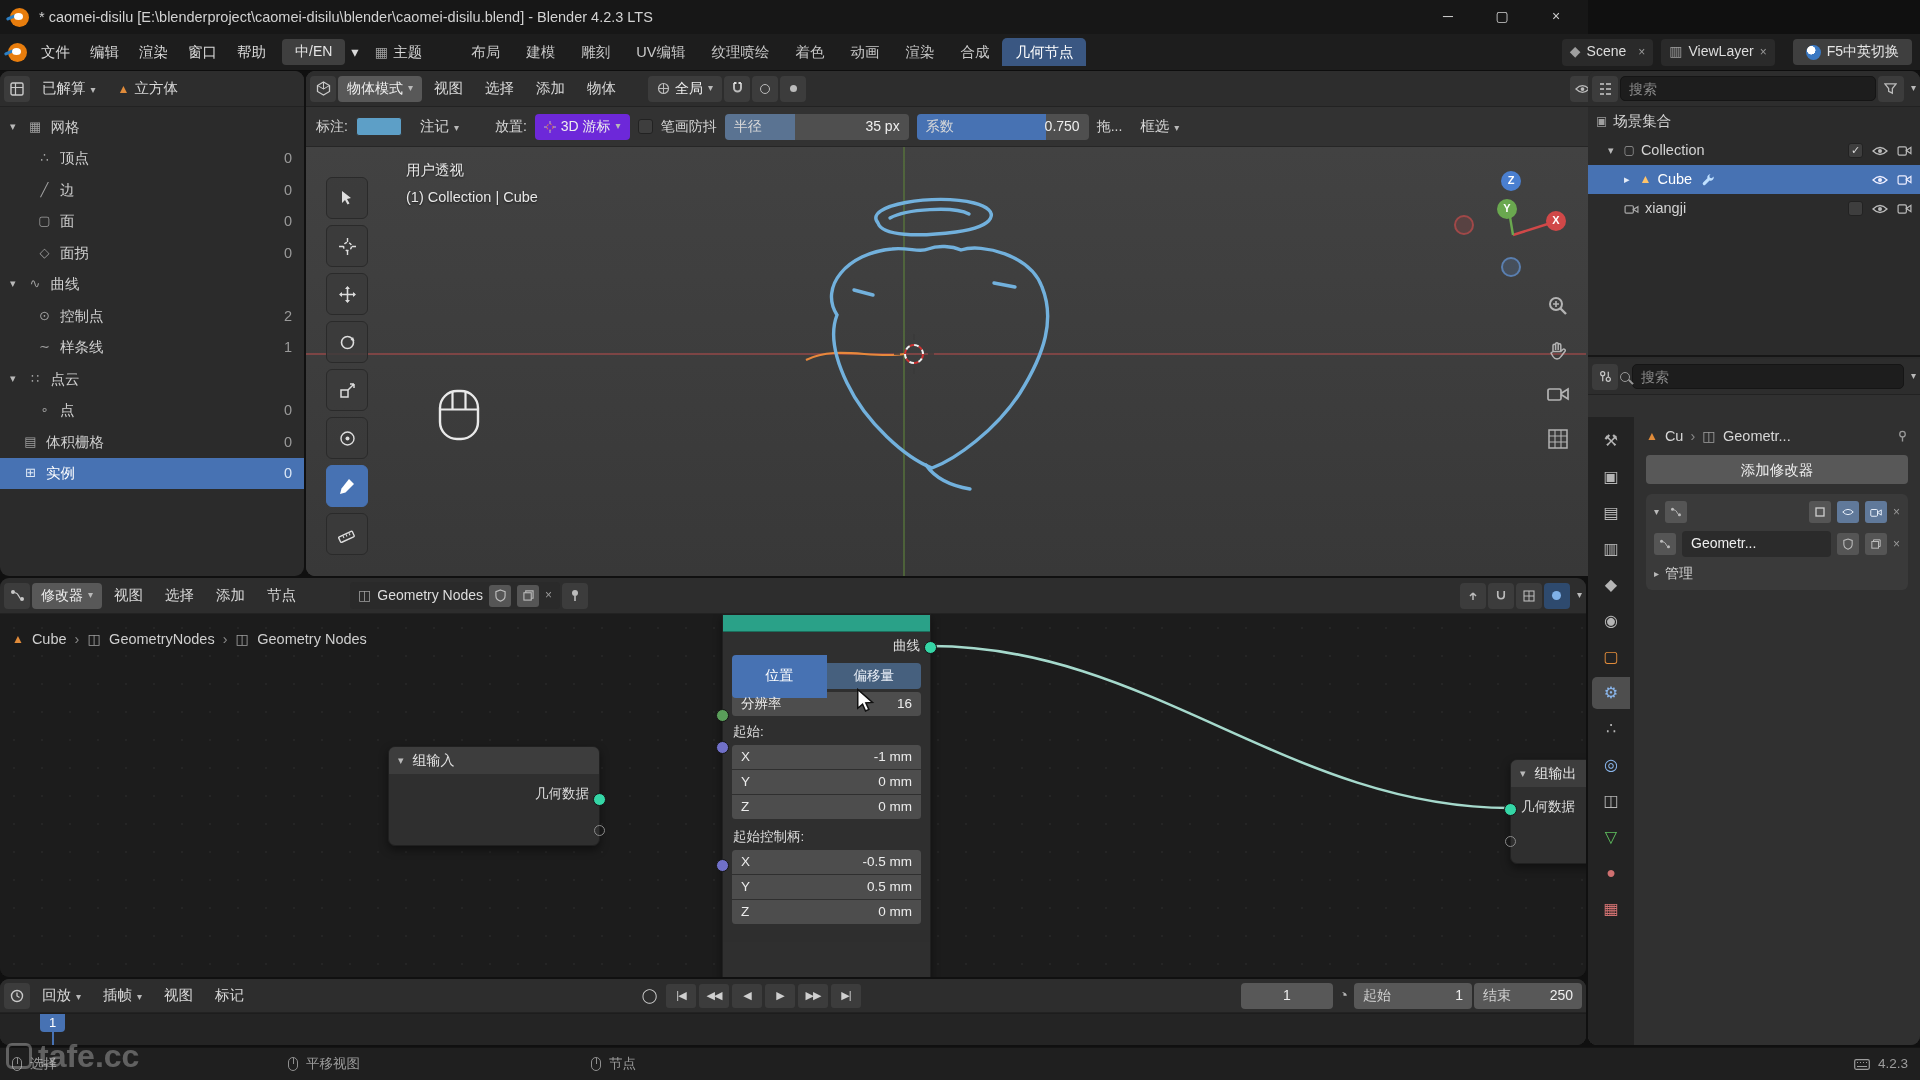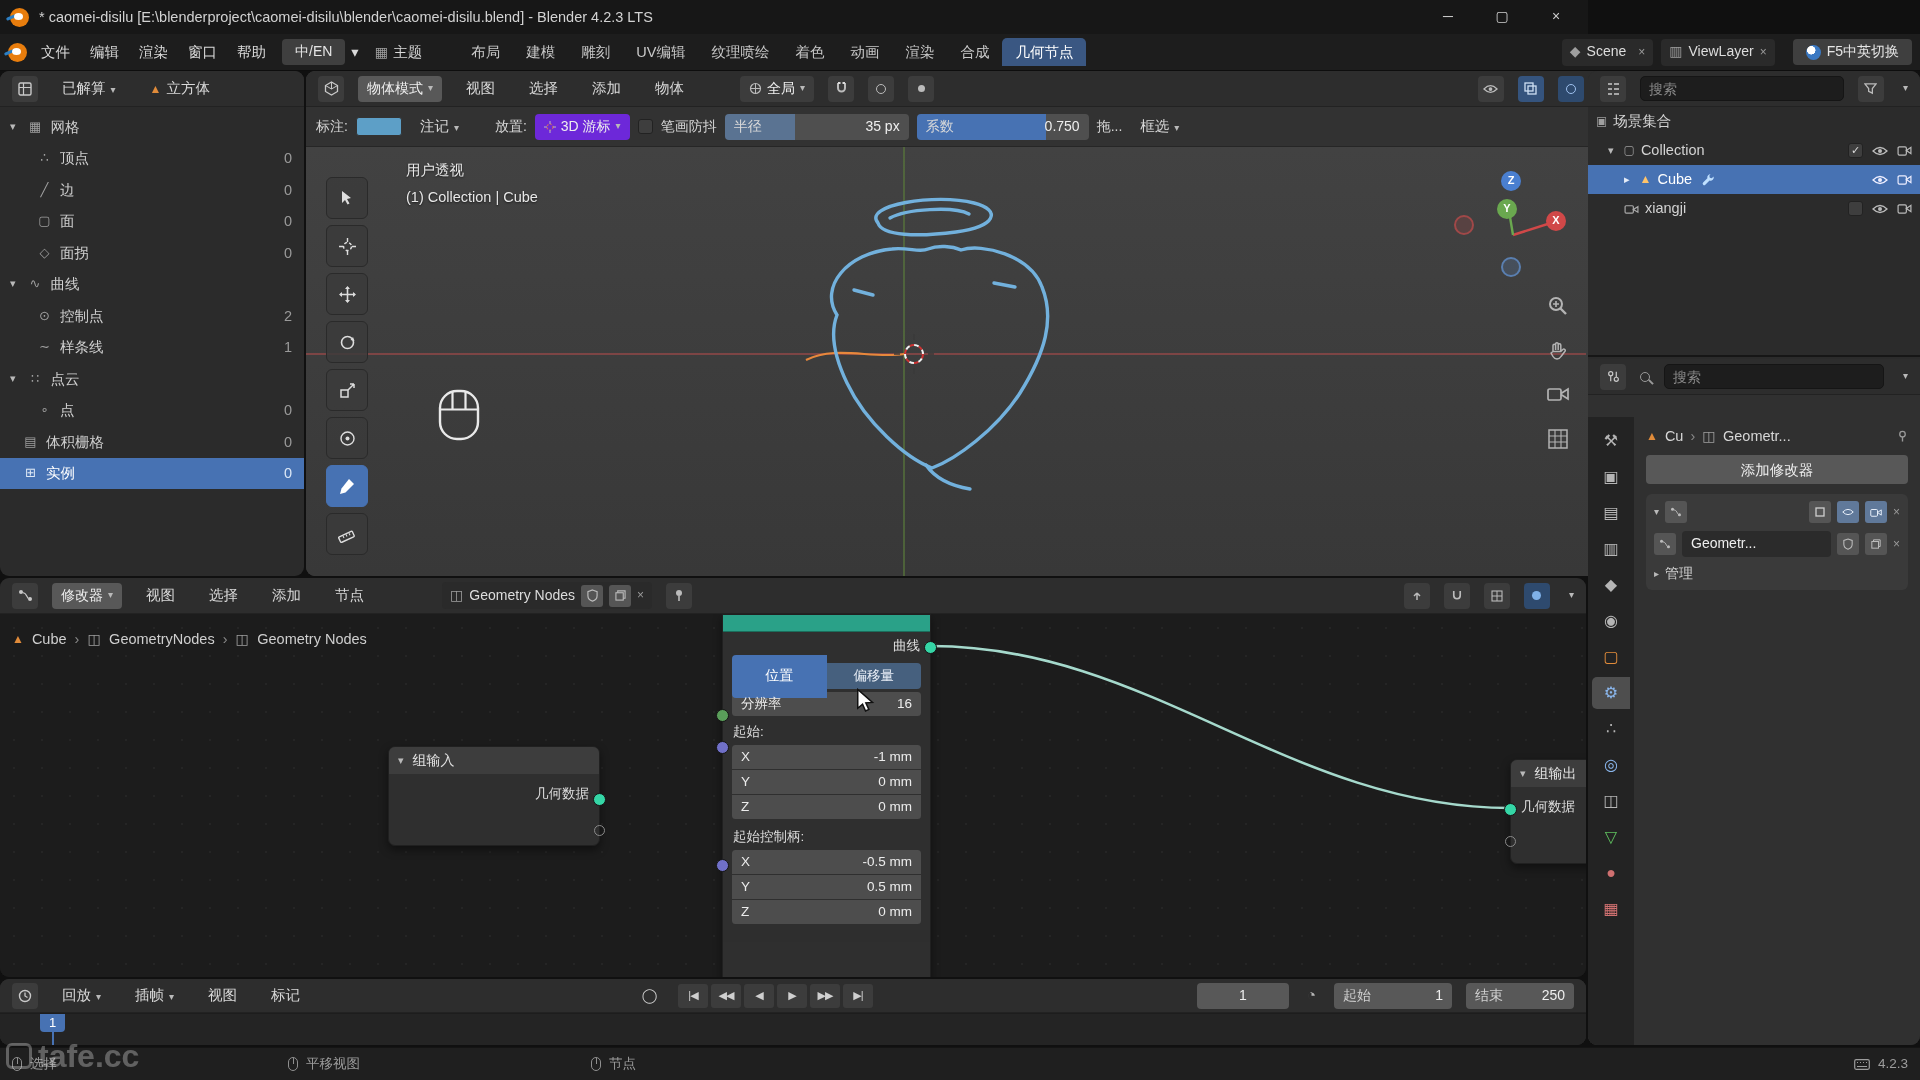--- a/index.html
+++ b/index.html
@@ -2,21 +2,21 @@
 <html><head>
 <meta charset="utf-8">
 <style>
 *{margin:0;padding:0;box-sizing:border-box;font-family:"Liberation Sans","DejaVu Sans",sans-serif;user-select:none}
 html,body{width:1920px;height:1080px;overflow:hidden;background:#101010;color:#d6d6d6;font-size:15px;line-height:1.25}
 .row{display:flex;align-items:center}
 .grow{flex:1}
 .caret{font-size:10px;color:#b9b9b9;margin-left:5px}
 .caret-r{font-size:11px;color:#b9b9b9;margin-right:4px}
 .ed{position:absolute;border-radius:9px;overflow:hidden}
-.hdr{height:36px;background:#2d2d2d;display:flex;align-items:center;padding:0 12px;gap:14px;border-bottom:1px solid #222}
+.hdr{height:36px;background:#2d2d2d;display:flex;align-items:center;padding:0 4px;gap:2px;border-bottom:1px solid #222}
 .mitem{padding:3px 10px;border-radius:4px;color:#d9d9d9;font-size:14.5px;white-space:nowrap}
 .fld{background:#585858;border-radius:4px;height:26px;display:flex;align-items:center;padding:0 9px;font-size:14px;color:#eee;white-space:nowrap}
 .tile{width:26px;height:26px;background:#3c3c3c;border-radius:4px;display:flex;align-items:center;justify-content:center}
 .dot{border-radius:50%;display:inline-block}
 .mag{width:10px;height:10px;border:1.8px solid #999;border-radius:50%;position:relative;flex:none}
 .mag::after{content:"";position:absolute;width:6px;height:1.8px;background:#999;transform:rotate(45deg);right:-5px;bottom:-2px}
 .search{background:#1d1d1d;border:1px solid #151515;border-radius:5px;height:25px;color:#ccc;font-size:14px;padding:0 8px;outline:none;width:170px}
 .search::placeholder{color:#888}
 
 #titlebar{position:absolute;left:0;top:0;width:1588px;height:34px;background:#171717;display:flex;align-items:center;padding:0 10px;gap:10px}

